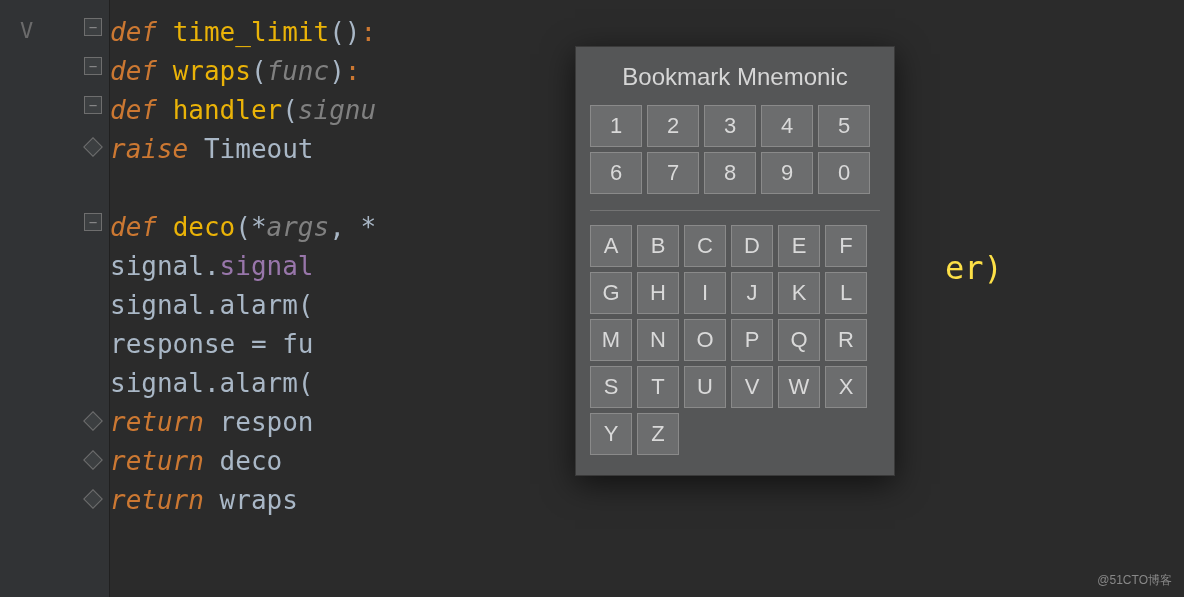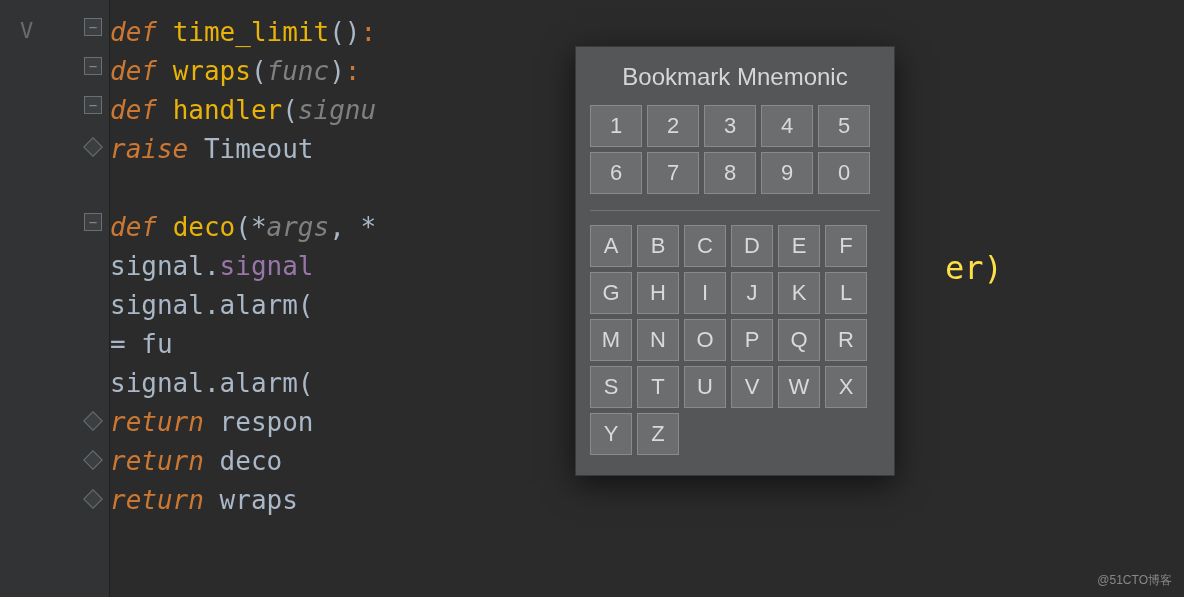--- a/index.html
+++ b/index.html
@@ -158,21 +158,21 @@
     <div class="line">            <span class="kw">raise </span><span class="plain">Timeout</span></div>
 
     <div class="line"><span></span></div>
 
     <div class="line">        <span class="kw">def </span><span class="func">deco</span><span class="plain">(</span><span class="plain">*</span><span class="param">args</span><span class="plain">, </span><span class="plain">*</span></div>
 
     <div class="line">            <span class="plain">signal.</span><span class="attr">signal</span></div>
 
     <div class="line">            <span class="plain">signal.</span><span class="plain">alarm</span><span class="plain">(</span></div>
 
-    <div class="line">            <span class="plain">= </span><span class="plain">fu</span></div>
+    <div class="line">            <span class="plain">response </span><span class="plain">= </span><span class="plain">fu</span></div>
 
     <div class="line">            <span class="plain">signal.</span><span class="plain">alarm</span><span class="plain">(</span></div>
 
     <div class="line">            <span class="kw">return </span><span class="plain">respon</span></div>
 
     <div class="line">        <span class="kw">return </span><span class="plain">deco</span></div>
 
     <div class="line">    <span class="kw">return </span><span class="plain">wraps</span></div>
   </div>
 </div>

